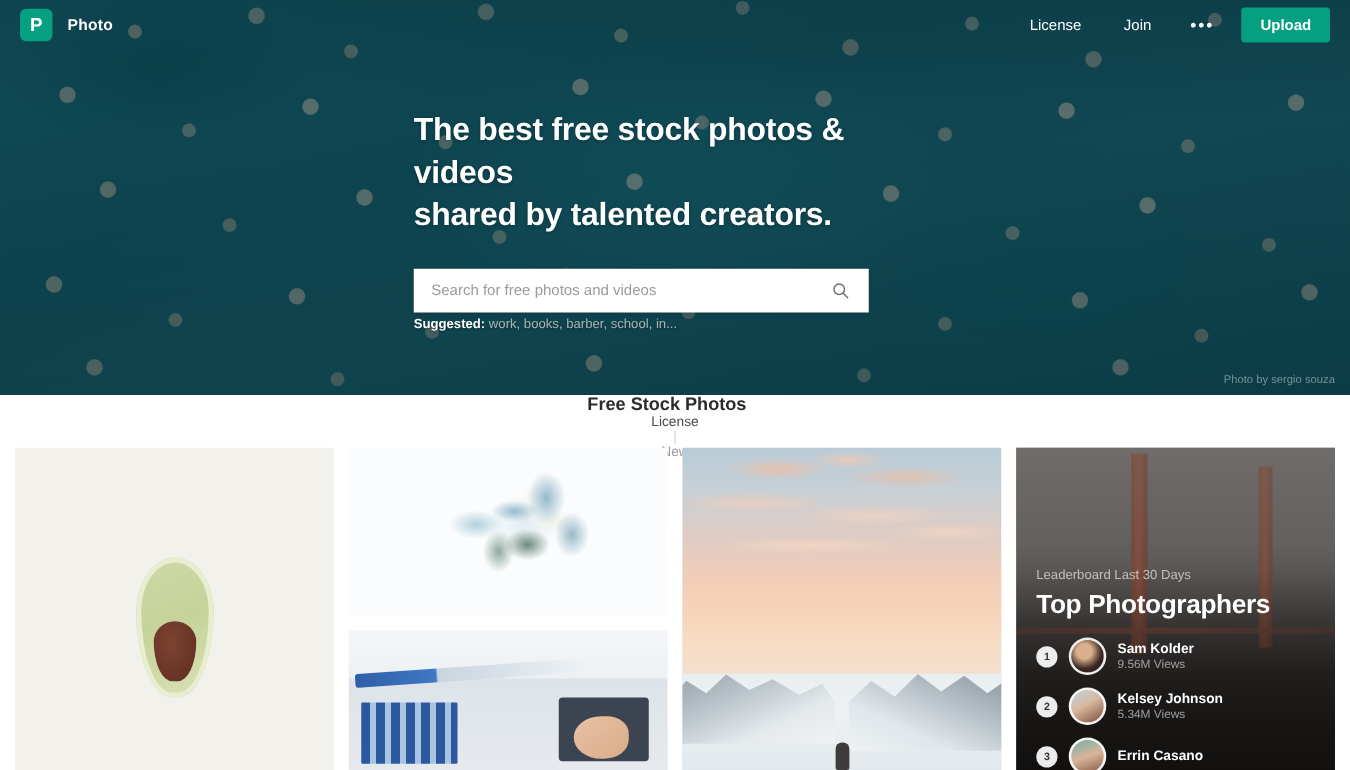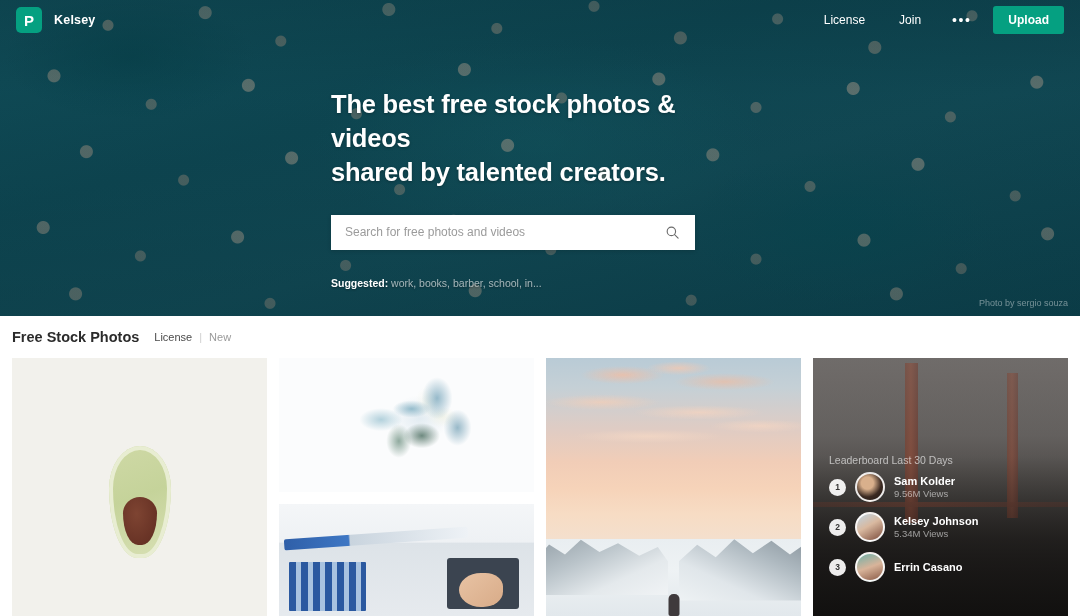--- a/index.html
+++ b/index.html
@@ -147,39 +147,40 @@
     font-family: inherit; font-size: 12px;
     color: #444; padding: 0 14px;
     background: transparent;
   }
   .search-input::placeholder { color: #9b9b9b; }
   .search-btn {
     background: none; border: none; cursor: pointer;
     padding: 0 15px 0 8px; display: flex; align-items: center;
   }
   .suggested {
-    margin-top: 27px;
+    margin-top: 3px;
     font-size: 10.5px;
     color: rgba(255,255,255,.9);
     text-shadow: 0 1px 2px rgba(0,0,0,.35);
   }
   .suggested b { font-weight: bold; color: #fff; }
   .suggested .terms { color: rgba(255,255,255,.62); }
   .photo-credit {
     position: absolute; right: 12px; bottom: 8px;
     font-size: 9px; color: rgba(255,255,255,.42);
     z-index: 5;
   }
 
   
   .section-bar {
     height: 42px;
     display: flex; align-items: center;
     padding: 0 12px;
     background: #fff;
+    flex-direction: column;
   }
   .section-title {
     font-size: 14.5px; font-weight: bold; color: #2b2b2b;
     margin-right: 13px;
   }
   .tab {
     font-size: 11px; color: #9a9a9a; text-decoration: none;
     padding: 0 2px;
   }
   .tab.active { color: #4a4a4a; font-weight: normal; }
@@ -371,21 +372,21 @@
 </head>
 <body>
 
 <div class="hero">
   <div class="hero-photo"></div>
   <div class="hero-shade"></div>
 
   <div class="nav">
     <div class="brand">
       <div class="logo-mark">P</div>
-      <span class="brand-name">Kelsey</span>
+      <span class="brand-name">Photo</span>
     </div>
     <div class="nav-right">
       <a class="nav-link" href="#">License</a>
       <a class="nav-link" href="#">Join</a>
       <span class="nav-dots">•••</span>
       <button class="upload-btn">Upload</button>
     </div>
   </div>
 
   <div class="hero-inner">
@@ -457,20 +458,21 @@
         <div class="bridge">
           <div class="tower t1"></div>
           <div class="tower t2"></div>
           <div class="deck"></div>
         </div>
       </div>
       <div class="leader-fog"></div>
 
       <div class="leader-content">
         <div class="leader-kicker">Leaderboard Last 30 Days</div>
+        <div class="leader-heading">Top Photographers</div>
 
         <div class="lb-row">
           <div class="lb-rank">1</div>
           <div class="lb-avatar a1"></div>
           <div>
             <div class="lb-name">Sam Kolder</div>
             <div class="lb-views">9.56M Views</div>
           </div>
         </div>
 

